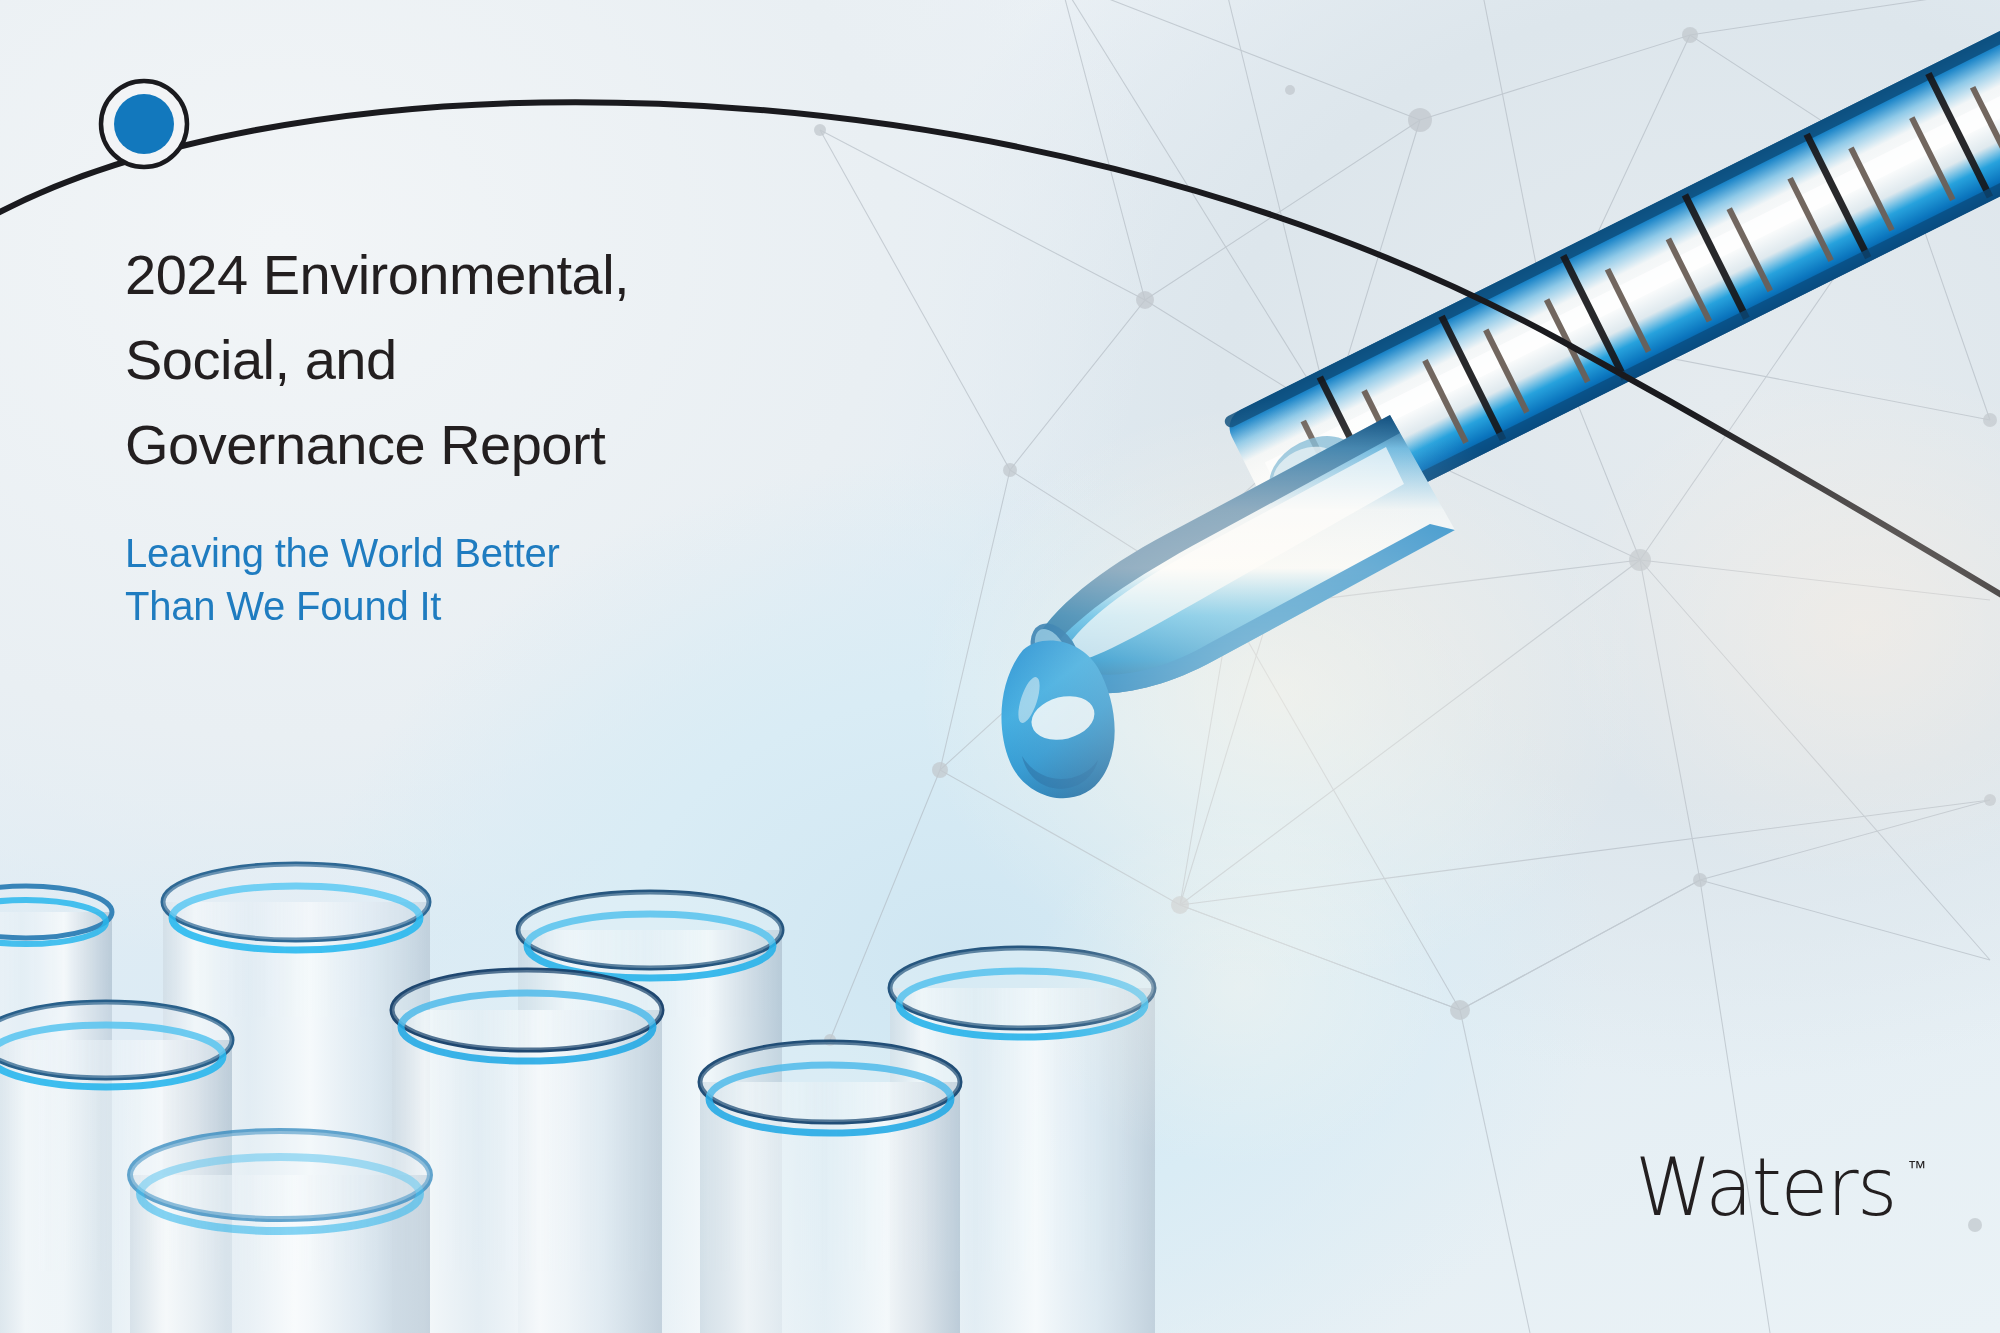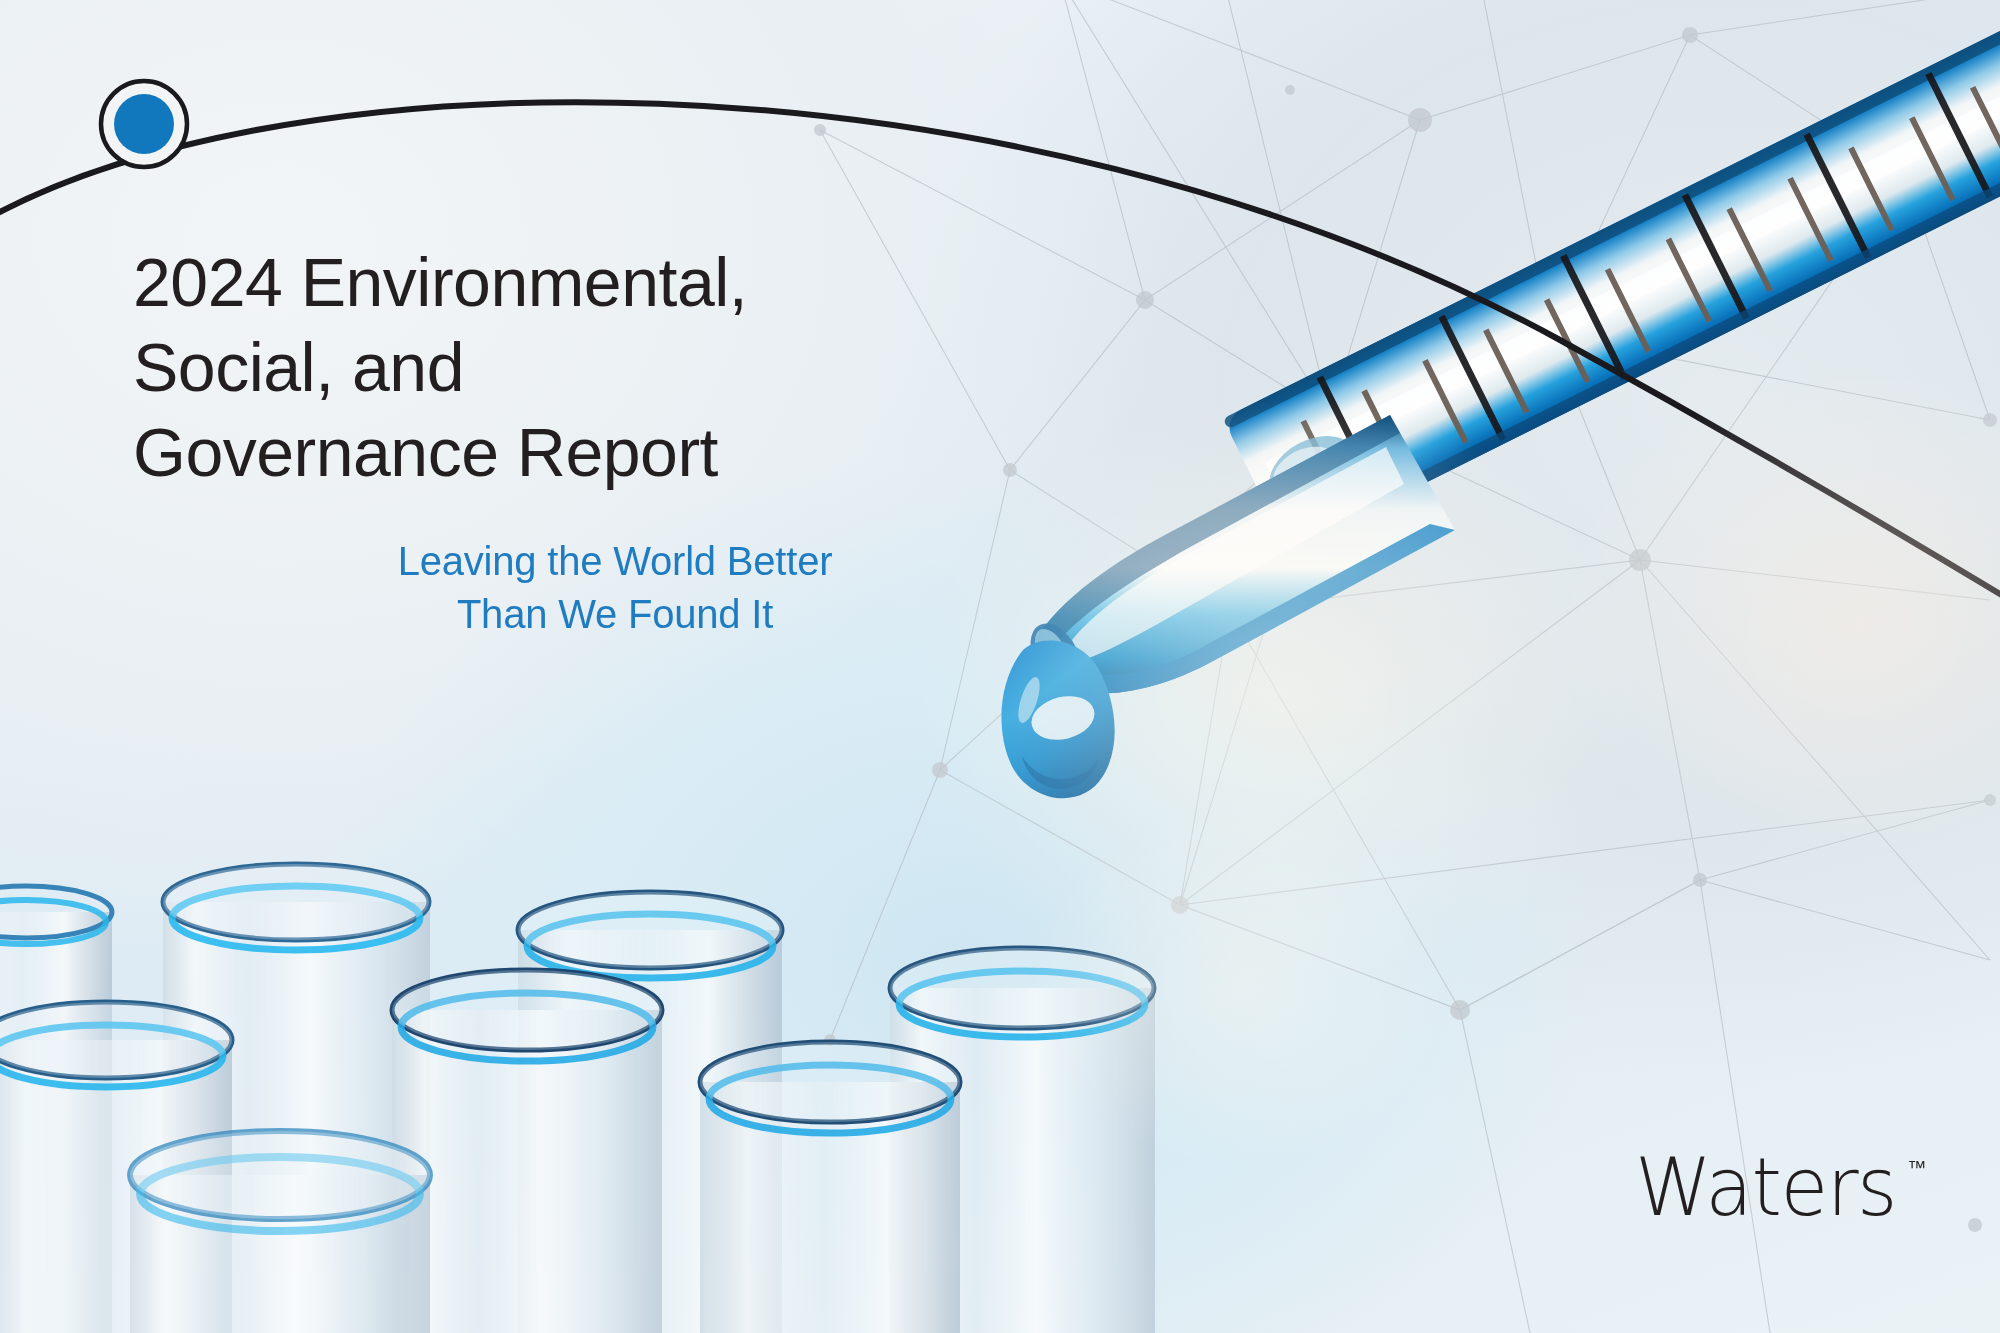--- a/index.html
+++ b/index.html
@@ -32,37 +32,36 @@
   }
 
   
   .layer{position:absolute;inset:0;width:2000px;height:1333px;}
 
   
   .text-block{position:absolute;left:125px;top:232px;width:980px;}
   .title{
     font-family:"Liberation Sans", sans-serif;
     font-weight:400;
-    font-size:68px;
+    font-size:56px;
     line-height:85px;
     letter-spacing:-0.5px;
     color:#231f20;
-    margin:8px;
+    margin:0;
     white-space:pre-line;
   }
   .subtitle{
     font-family:"Liberation Sans", sans-serif;
     font-weight:400;
     font-size:40px;
     line-height:53px;
     letter-spacing:-0.2px;
     color:#1f7cc0;
     margin:40px 0 0 0;
     white-space:pre-line;
-    text-align:center;
   }
 
   
   .logo{
     position:absolute;left:1635px;top:1148px;
     display:flex;align-items:flex-start;
     color:#231f20;
   }
   .logo-word{
     font-family:"DejaVu Sans", sans-serif;

